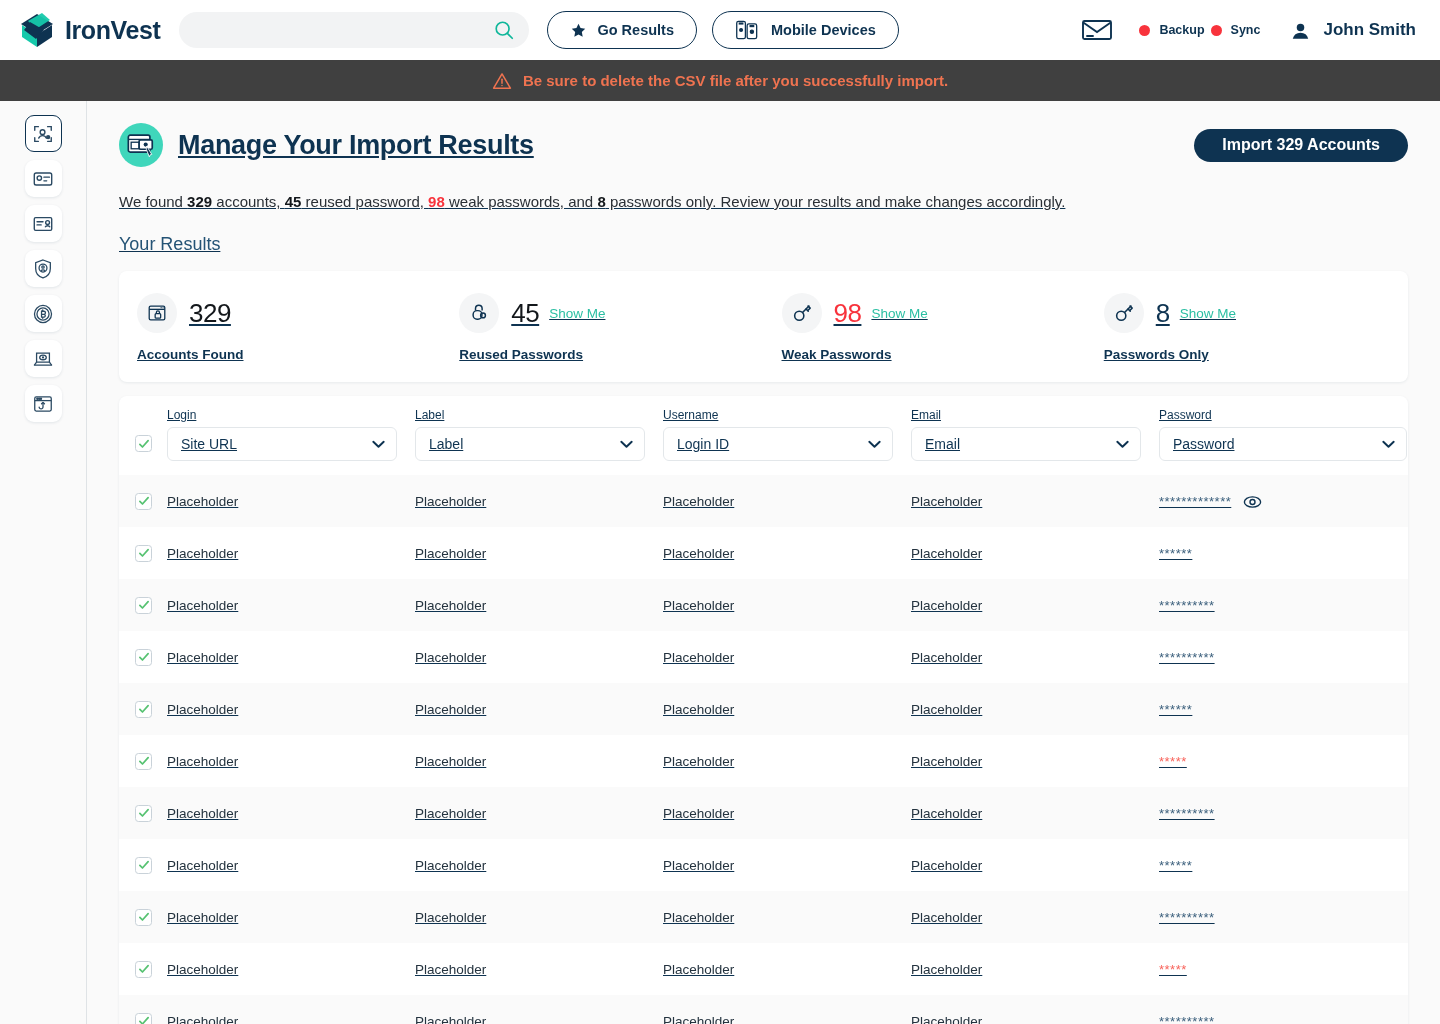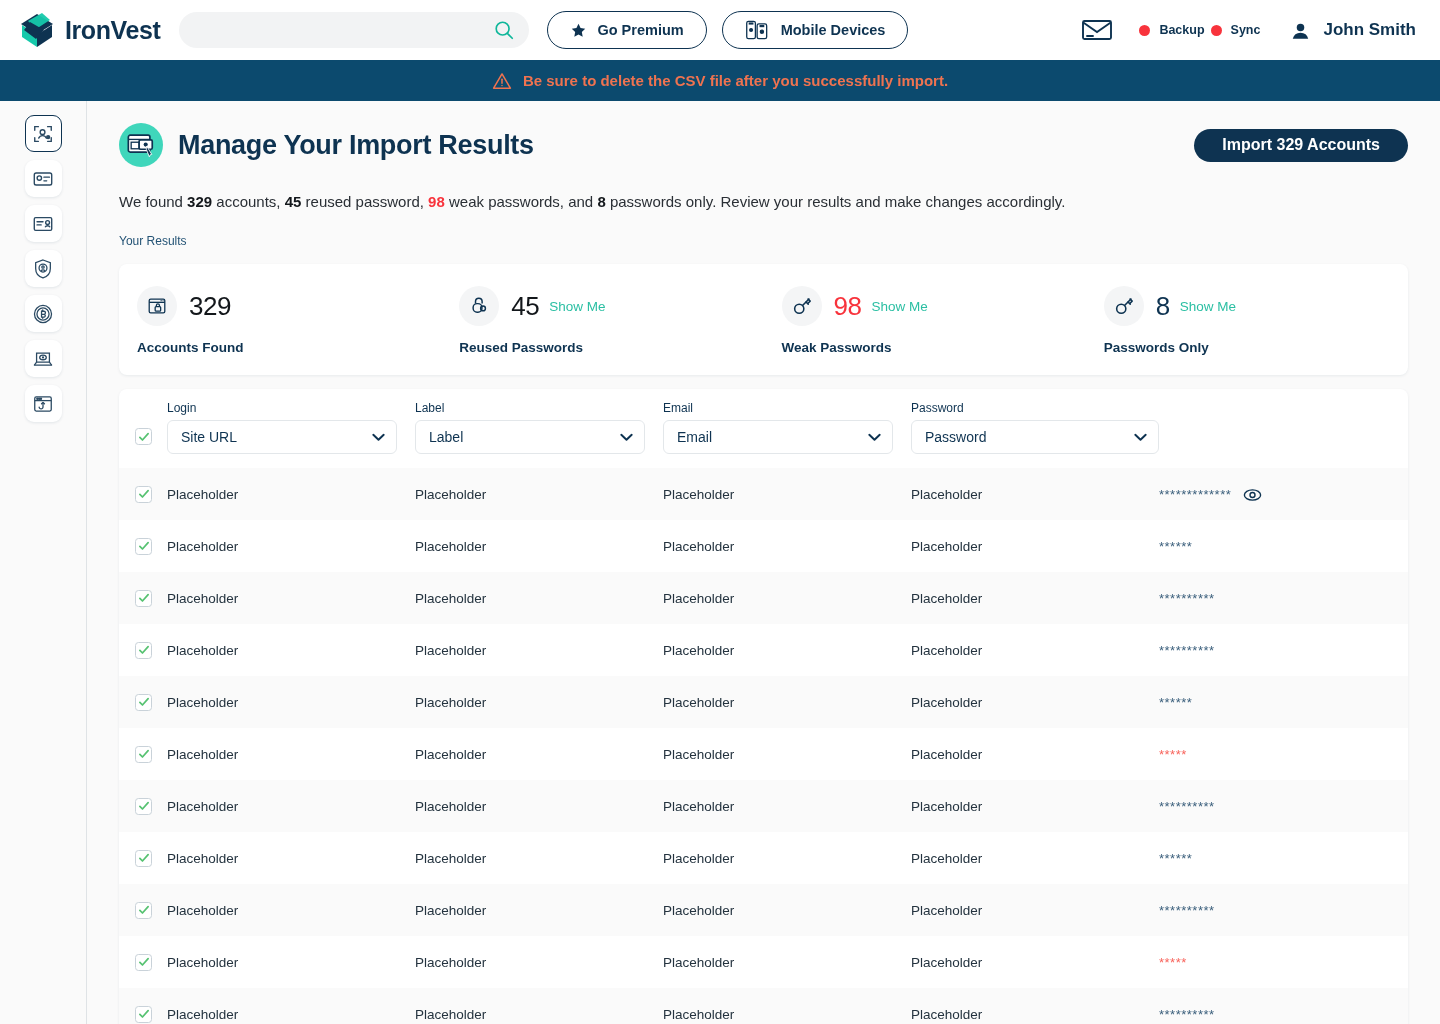--- a/index.html
+++ b/index.html
@@ -61,21 +61,21 @@
   }
   .status-row { display: flex; align-items: center; gap: 9px; }
   .status-dot { width: 11px; height: 11px; border-radius: 50%; background: #f8333c; flex:0 0 11px;}
   .status-label { font-size: 12.5px; font-weight: 700; color: #0e3351; }
   .user-chip { display: flex; align-items: center; gap: 10px; cursor: pointer; }
   .user-name { font-size: 17px; font-weight: 600; color: #0e3351; }
 
   
   .banner {
     height: 41px; width: 1440px;
-    background: #0c4a6e;
+    background: #404040;
     display: flex; align-items: center; justify-content: center; gap: 11px;
   }
   .banner-text { font-size: 15px; font-weight: 700; color: #ef7350; }
 
   
   .body-wrap { display: flex; width: 1440px; height: 923px; background: #fafafa; }
 
   .sidebar {
     width: 87px; flex: 0 0 87px;
     background: #fafafa;
@@ -89,20 +89,21 @@
     box-shadow: 0 1px 3px rgba(14,51,81,0.10);
     display: flex; align-items: center; justify-content: center;
     cursor: pointer;
   }
   .side-btn.active { border: 1.6px solid #0e3351; box-shadow: none; }
 
   .main {
     flex: 1; background: #fafafa;
     padding: 22px 32px 16px 32px;
     overflow: hidden;
+    text-decoration: underline;
   }
   .page-head { display: flex; align-items: center; }
   .page-icon {
     width: 44px; height: 44px; border-radius: 50%;
     background: #3fd6bb;
     display: flex; align-items: center; justify-content: center;
     flex: 0 0 44px;
   }
   .page-title {
     margin-left: 15px;
@@ -119,21 +120,21 @@
     cursor: pointer;
   }
   .summary {
     margin-top: 24px;
     font-size: 15px; color: #2a2f35; line-height: 1.4;
   }
   .summary b { font-weight: 700; color: #13171b; }
   .summary .red { color: #f8333c; font-weight: 700; }
   .results-label {
     margin-top: 22px;
-    font-size: 12px; color: #245375; font-weight: 400;
+    font-size: 18px; color: #245375; font-weight: 400;
   }
 
   
   .stats {
     margin-top: 16px;
     background: #ffffff;
     border-radius: 8px;
     box-shadow: 0 1px 3px rgba(14,51,81,0.08);
     display: flex;
     padding: 22px 0 20px 0;
@@ -232,21 +233,21 @@
       </svg>
     </span>
   </div>
 
   <button class="pill go-premium">
     <span style="display:flex">
       <svg width="17" height="17" viewBox="0 0 24 24" fill="#0e3351">
         <path d="M12 2.5l2.9 6.1 6.6.9-4.8 4.6 1.2 6.6L12 17.6 6.1 20.7l1.2-6.6L2.5 9.5l6.6-.9z"></path>
       </svg>
     </span>
-    <span>Go Premium</span>
+    <span>Go Results</span>
   </button>
 
   <button class="pill mobile-devices">
     <span style="display:flex">
       <svg width="26" height="22" viewBox="0 0 30 24" fill="none" stroke="#0e3351" stroke-width="1.5">
         <rect x="2" y="2" width="10" height="20" rx="2"></rect>
         <circle cx="7" cy="12" r="1.6" fill="#0e3351"></circle>
         <rect x="5" y="4" width="4" height="1" fill="#0e3351"></rect>
         <rect x="14" y="5" width="11" height="17" rx="2" fill="#fff"></rect>
         <circle cx="19.5" cy="14" r="1.8" fill="#0e3351"></circle>
@@ -503,20 +504,31 @@
           <div class="select-box">
             <span>Label</span>
             <span class="chev">
               <svg width="13" height="9" viewBox="0 0 14 9" fill="none" stroke="#0e3351" stroke-width="2.1" stroke-linecap="round" stroke-linejoin="round">
                   <path d="M1.4 1.6L7 7 12.6 1.6"></path>
                 </svg>
             </span>
           </div>
         </div>
 
+        <div class="th-col c-user">
+          <div class="th-label">Username</div>
+          <div class="select-box">
+            <span>Login ID</span>
+            <span class="chev">
+              <svg width="13" height="9" viewBox="0 0 14 9" fill="none" stroke="#0e3351" stroke-width="2.1" stroke-linecap="round" stroke-linejoin="round">
+                  <path d="M1.4 1.6L7 7 12.6 1.6"></path>
+                </svg>
+            </span>
+          </div>
+        </div>
 
         <div class="th-col c-email">
           <div class="th-label">Email</div>
           <div class="select-box">
             <span>Email</span>
             <span class="chev">
               <svg width="13" height="9" viewBox="0 0 14 9" fill="none" stroke="#0e3351" stroke-width="2.1" stroke-linecap="round" stroke-linejoin="round">
                   <path d="M1.4 1.6L7 7 12.6 1.6"></path>
                 </svg>
             </span>

